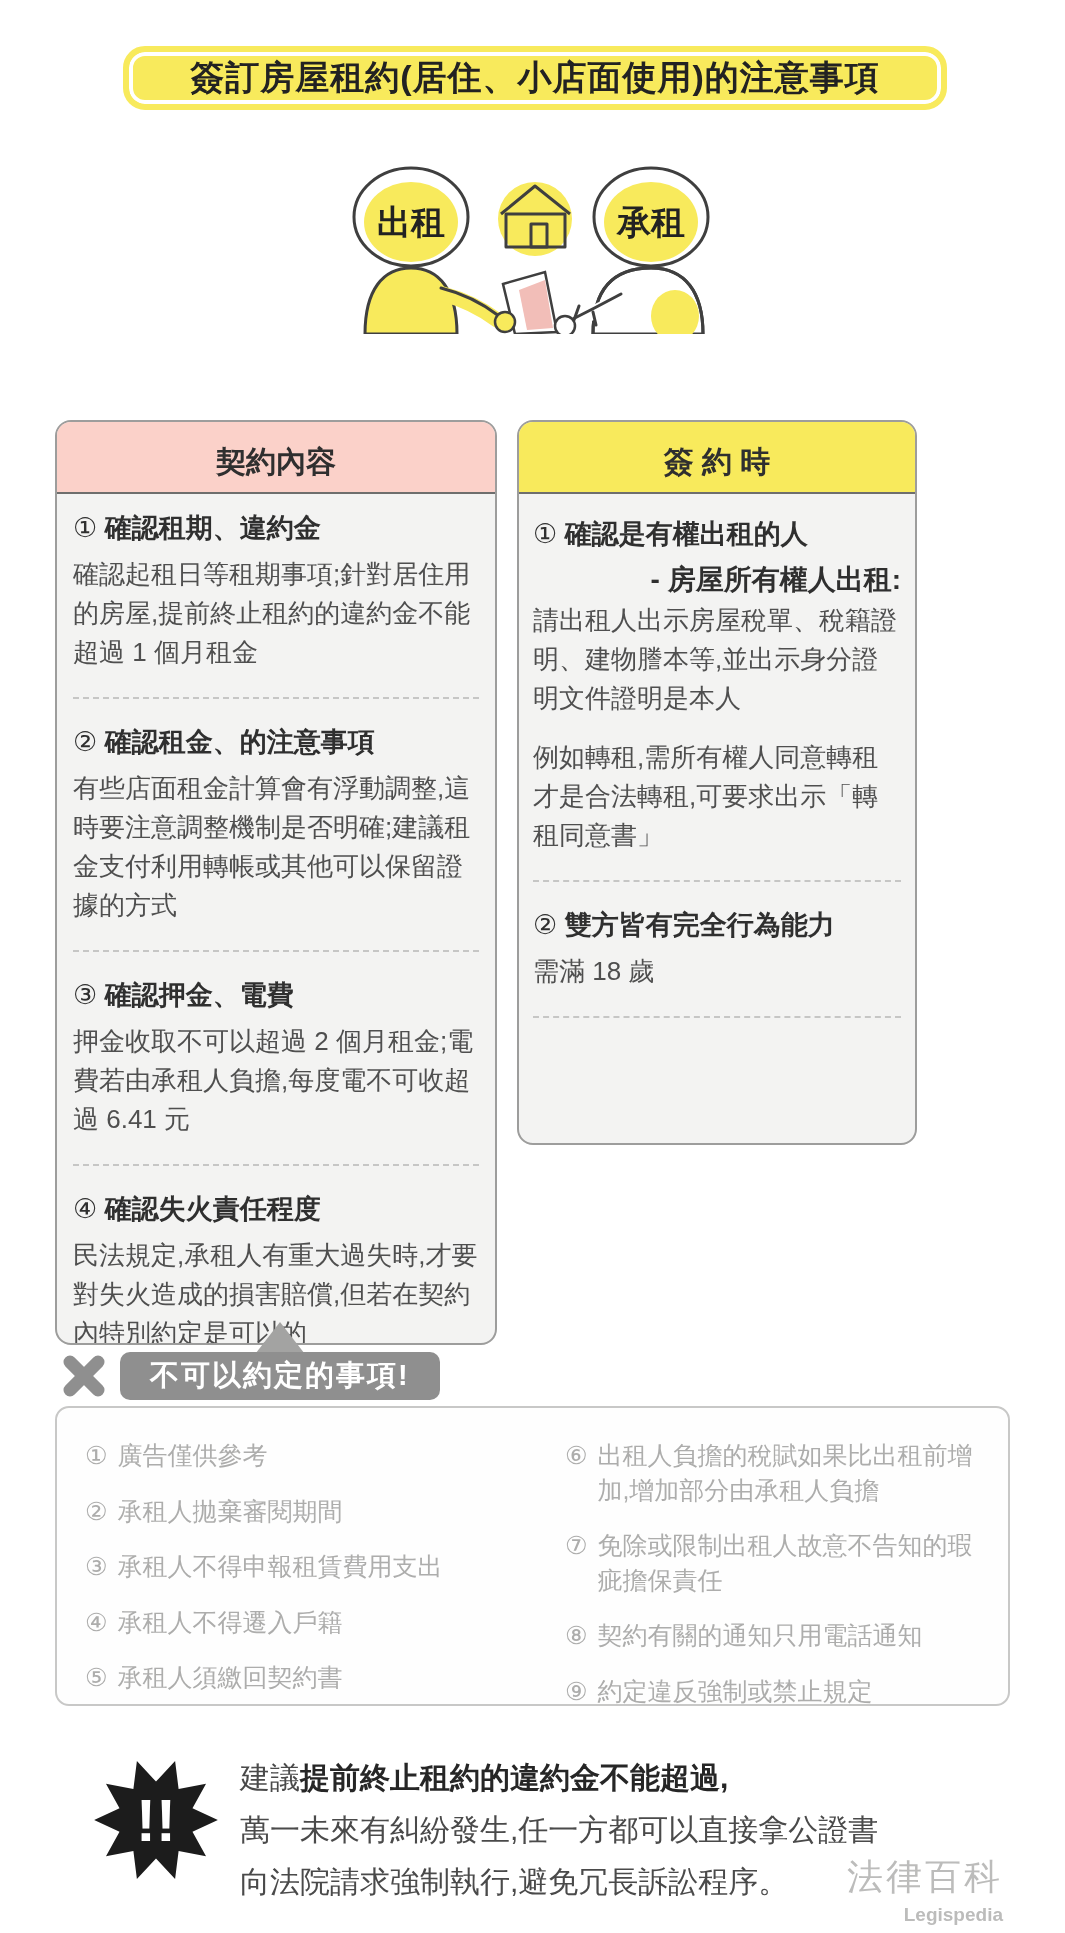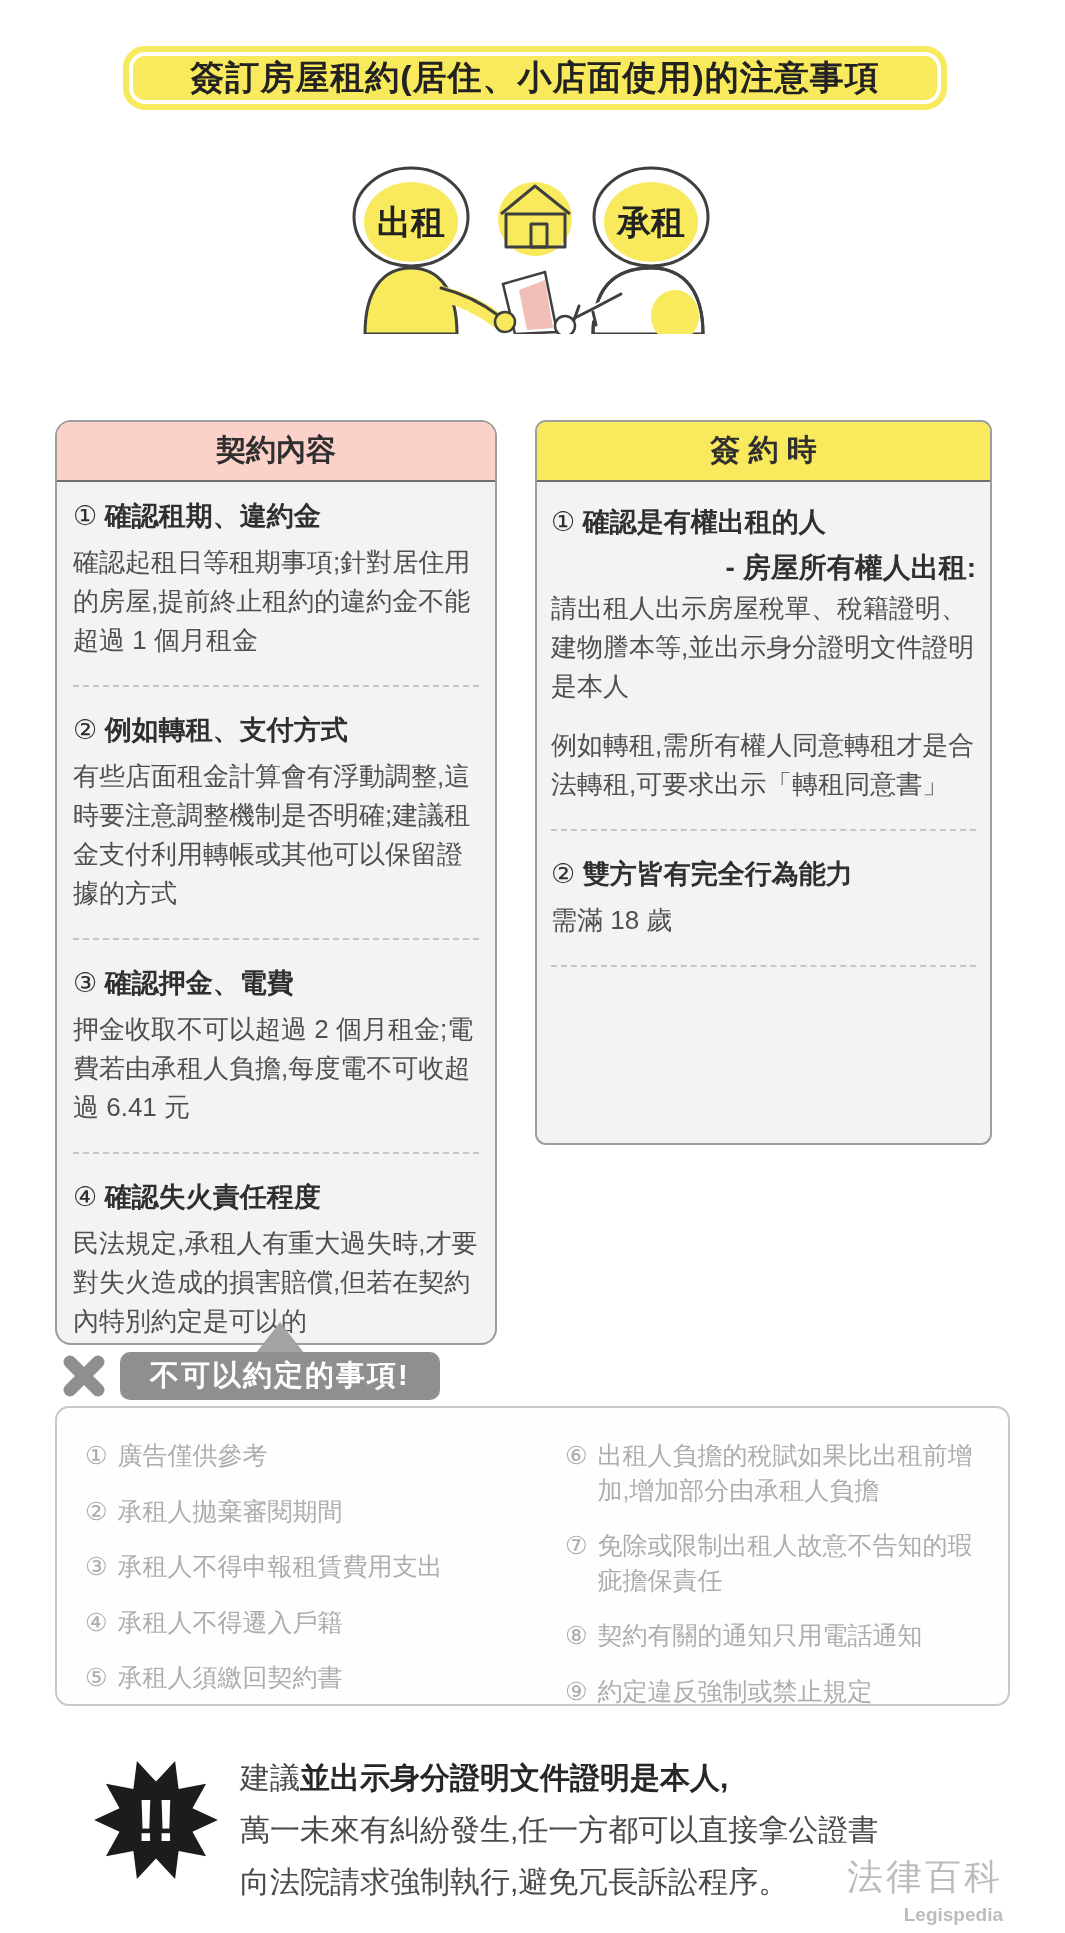--- a/index.html
+++ b/index.html
@@ -17,23 +17,23 @@
   .title{
     position:absolute; left:123px; top:46px; width:824px; height:64px;
     background:var(--yellow); border:6px solid var(--yellow); border-radius:22px;
     box-shadow:inset 0 0 0 4px #fff;
     display:flex; align-items:center; justify-content:center;
     font-size:34px; font-weight:bold; color:#222; letter-spacing:1px;
   }
   .illustration{position:absolute; left:50%; top:134px; transform:translateX(-50%); width:460px; height:200px;}
   .panel{position:absolute; top:420px; border:2px solid var(--panel_border); border-radius:16px; background:var(--panel_bg); overflow:hidden;}
   .panel.left{left:55px; width:442px; height:925px;}
-  .panel.right{left:535px; width:457px; height:725px;border-radius:11px;}
+  .panel.right{left:517px; width:400px; height:725px;}
   .panel-header{
-    padding:8px 0 9px; text-align:center; font-weight:bold; font-size:30px;
+    padding:20px 0 9px; text-align:center; font-weight:bold; font-size:30px;
     color:var(--heading_text); border-bottom:2px solid var(--header_divider);
   }
   .panel-header.pink{background:var(--pink);}
   .panel-header.yellow{background:var(--yellow);}
   .panel-body{padding:16px 16px 0;}
   .panel.right .panel-body{padding:22px 14px 0;}
   .item-heading{font-size:27px; font-weight:bold; color:var(--heading_text); margin-bottom:9px;}
   .item-heading .num{font-weight:normal;}
   .item-body{font-size:26px; line-height:1.5; color:var(--body_text);}
   .divider{border:none; border-top:2px dashed #C6C6C5; margin:25px 0;}
@@ -112,21 +112,21 @@
 
 <div class="panel left">
   <div class="panel-header pink">契約內容</div>
   <div class="panel-body">
     <div class="item">
       <div class="item-heading"><span class="num">①</span> <span>確認租期、違約金</span></div>
       <div class="item-body">確認起租日等租期事項;針對居住用的房屋,提前終止租約的違約金不能超過 1 個月租金</div>
     </div>
     <hr class="divider">
     <div class="item">
-      <div class="item-heading"><span class="num">②</span> <span>例如轉租、支付方式</span></div>
+      <div class="item-heading"><span class="num">②</span> <span>確認租金、的注意事項</span></div>
       <div class="item-body">有些店面租金計算會有浮動調整,這時要注意調整機制是否明確;建議租金支付利用轉帳或其他可以保留證據的方式</div>
     </div>
     <hr class="divider">
     <div class="item">
       <div class="item-heading"><span class="num">③</span> <span>確認押金、電費</span></div>
       <div class="item-body">押金收取不可以超過 2 個月租金;電費若由承租人負擔,每度電不可收超過 6.41 元</div>
     </div>
     <hr class="divider">
     <div class="item">
       <div class="item-heading"><span class="num">④</span> <span>確認失火責任程度</span></div>
@@ -202,21 +202,21 @@
         <span>約定違反強制或禁止規定</span>
       </div>
   </div>
 </div>
 
 <svg class="badge" viewBox="0 0 120 120">
   <polygon fill="var(--badge_black)" points="118,60 94.2,71.1 106.9,94.1 81.2,89.1 77.9,115.2 60,96 42.1,115.2 38.8,89.1 13.1,94.1 25.8,71.1 2,60 25.8,48.9 13.1,25.9 38.8,30.9 42.1,4.8 60,24 77.9,4.8 81.2,30.9 106.9,25.9 94.2,48.9"></polygon>
   <text x="60" y="80" text-anchor="middle" font-size="56" font-weight="bold" fill="#FFFFFF">!!</text>
 </svg>
 <div class="warning-text">
-  <div><span>建議</span><span class="bold">並出示身分證明文件證明是本人,</span></div>
+  <div><span>建議</span><span class="bold">提前終止租約的違約金不能超過,</span></div>
   <div>萬一未來有糾紛發生,任一方都可以直接拿公證書</div>
   <div>向法院請求強制執行,避免冗長訴訟程序。</div>
 </div>
 
 <div class="watermark">
   <div class="zh">法律百科</div>
   <div class="en">Legispedia</div>
 </div>
 
 </body></html>

